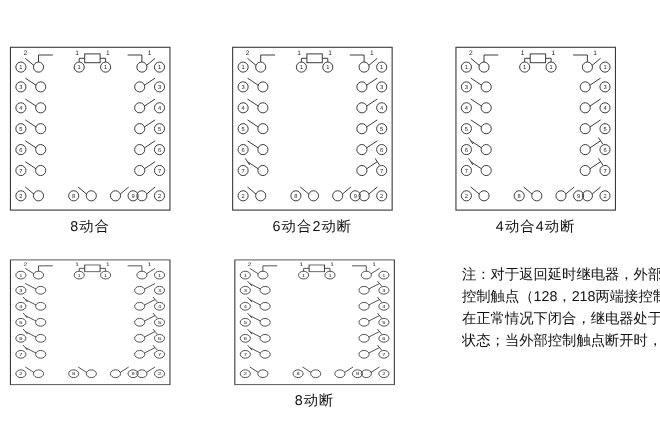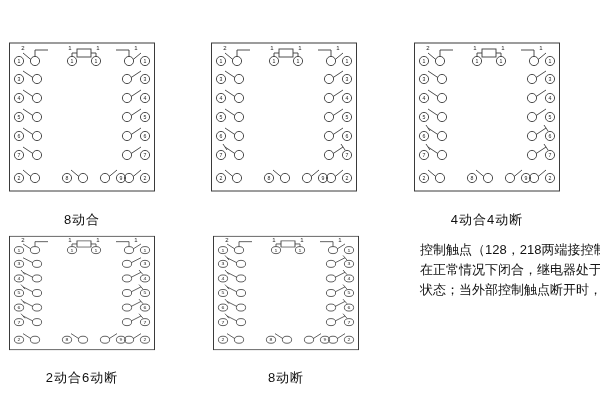--- a/index.html
+++ b/index.html
@@ -5,21 +5,21 @@
   html,body{margin:0;padding:0;background:#fff;}
   body{font-family:"Liberation Sans","DejaVu Sans",sans-serif;color:#1a1a1a;}
   .page{position:relative;width:600px;height:400px;background:#ffffff;overflow:hidden;}
   .cell{position:absolute;width:148px;}
   #c1{left:8px;top:40px;}
   #c2{left:210px;top:40px;}
   #c3{left:413px;top:40px;}
   #c4{left:8px;top:234px;}
   #c5{left:212px;top:234px;}
   svg.diagram{display:block;}
-  .caption{width:148px;text-align:center;font-size:13px;margin-top:17px;color:#111;letter-spacing:1px;}
+  .caption{width:148px;text-align:center;font-size:13px;margin-top:3px;color:#111;letter-spacing:1px;}
   .note{position:absolute;left:420px;top:240px;width:176px;font-size:13px;line-height:20px;color:#111;}
   .note-line{white-space:nowrap;}
 </style>
 </head>
 <body>
 
 <div class="page">
 
   <div class="cell" id="c1">
     <svg class="diagram" viewBox="0 0 148 154" width="148" height="154">
@@ -181,20 +181,21 @@
         <line x1="70.8" y1="136.5" x2="63" y2="130" stroke="#3a3a3a" stroke-width="0.9"></line>
         <circle cx="113" cy="138" r="4.6" fill="none" stroke="#3a3a3a" stroke-width="0.9"></circle>
         <text x="113" y="139.9" font-size="5.2" text-anchor="middle" fill="#222222">9</text>
         <circle cx="97" cy="138" r="4.6" fill="none" stroke="#3a3a3a" stroke-width="0.9"></circle>
         <line x1="101.2" y1="136.5" x2="109" y2="130" stroke="#3a3a3a" stroke-width="0.9"></line>
         <circle cx="137" cy="138" r="4.6" fill="none" stroke="#3a3a3a" stroke-width="0.9"></circle>
         <text x="137" y="139.9" font-size="5.2" text-anchor="middle" fill="#222222">2</text>
         <circle cx="121" cy="138" r="4.6" fill="none" stroke="#3a3a3a" stroke-width="0.9"></circle>
         <line x1="125.2" y1="136.5" x2="133" y2="130" stroke="#3a3a3a" stroke-width="0.9"></line>
       </svg>
+    <div class="caption">6动合2动断</div>
   </div>
 
   <div class="cell" id="c3">
     <svg class="diagram" viewBox="0 0 148 154" width="148" height="154">
         <rect x="1.5" y="3" width="145" height="148" fill="none" stroke="#3a3a3a" stroke-width="1"></rect>
         <text x="15" y="10" font-size="6" text-anchor="middle" fill="#222222">2</text>
         <text x="62" y="10" font-size="6" text-anchor="middle" fill="#222222">1</text>
         <text x="90" y="10" font-size="6" text-anchor="middle" fill="#222222">1</text>
         <text x="128" y="10" font-size="6" text-anchor="middle" fill="#222222">1</text>
         <circle cx="11" cy="21" r="4.6" fill="none" stroke="#3a3a3a" stroke-width="0.9"></circle>
@@ -360,21 +361,20 @@
         <line x1="70.8" y1="136.5" x2="63" y2="130" stroke="#3a3a3a" stroke-width="0.9"></line>
         <circle cx="113" cy="138" r="4.6" fill="none" stroke="#3a3a3a" stroke-width="0.9"></circle>
         <text x="113" y="139.9" font-size="5.2" text-anchor="middle" fill="#222222">9</text>
         <circle cx="97" cy="138" r="4.6" fill="none" stroke="#3a3a3a" stroke-width="0.9"></circle>
         <line x1="101.2" y1="136.5" x2="109" y2="130" stroke="#3a3a3a" stroke-width="0.9"></line>
         <circle cx="137" cy="138" r="4.6" fill="none" stroke="#3a3a3a" stroke-width="0.9"></circle>
         <text x="137" y="139.9" font-size="5.2" text-anchor="middle" fill="#222222">2</text>
         <circle cx="121" cy="138" r="4.6" fill="none" stroke="#3a3a3a" stroke-width="0.9"></circle>
         <line x1="125.2" y1="136.5" x2="133" y2="130" stroke="#3a3a3a" stroke-width="0.9"></line>
       </svg>
-    <div class="caption">2动合6动断</div>
   </div>
 
   <div class="cell" id="c5">
     <svg class="diagram" viewBox="0 0 148 154" width="148" height="118" preserveAspectRatio="none">
         <rect x="1.5" y="3" width="145" height="148" fill="none" stroke="#3a3a3a" stroke-width="1"></rect>
         <text x="15" y="10" font-size="6" text-anchor="middle" fill="#222222">2</text>
         <text x="62" y="10" font-size="6" text-anchor="middle" fill="#222222">1</text>
         <text x="90" y="10" font-size="6" text-anchor="middle" fill="#222222">1</text>
         <text x="128" y="10" font-size="6" text-anchor="middle" fill="#222222">1</text>
         <circle cx="11" cy="21" r="4.6" fill="none" stroke="#3a3a3a" stroke-width="0.9"></circle>
@@ -458,18 +458,19 @@
         <line x1="101.2" y1="136.5" x2="109" y2="130" stroke="#3a3a3a" stroke-width="0.9"></line>
         <circle cx="137" cy="138" r="4.6" fill="none" stroke="#3a3a3a" stroke-width="0.9"></circle>
         <text x="137" y="139.9" font-size="5.2" text-anchor="middle" fill="#222222">2</text>
         <circle cx="121" cy="138" r="4.6" fill="none" stroke="#3a3a3a" stroke-width="0.9"></circle>
         <line x1="125.2" y1="136.5" x2="133" y2="130" stroke="#3a3a3a" stroke-width="0.9"></line>
       </svg>
     <div class="caption">8动断</div>
   </div>
 
   <div class="note">
+    <div class="note-line">注：对于返回延时继电器，外部</div>
     <div class="note-line">控制触点（128，218两端接控制触点）</div>
     <div class="note-line">在正常情况下闭合，继电器处于动作</div>
     <div class="note-line">状态；当外部控制触点断开时，继电</div>
   </div>
 
 </div>
 
 </body></html>

